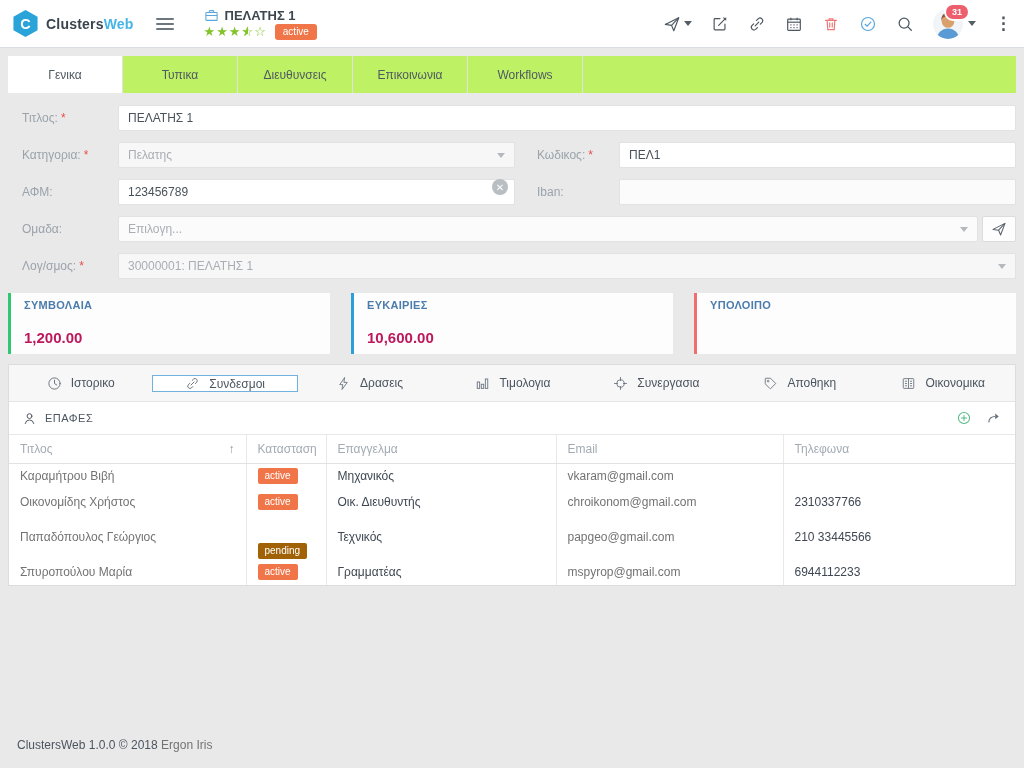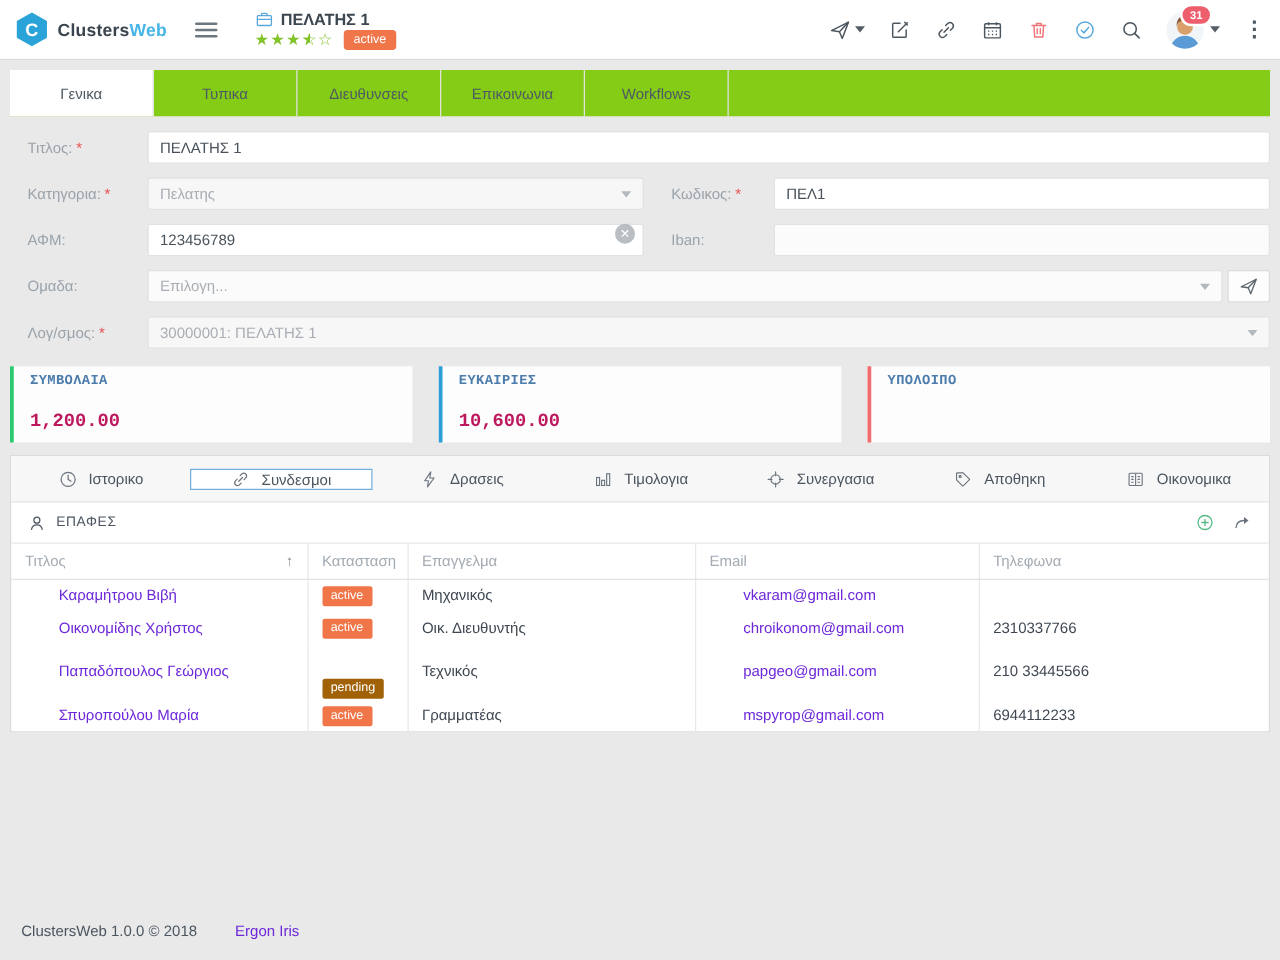--- a/index.html
+++ b/index.html
@@ -49,21 +49,21 @@
   .notif-badge {
     position: absolute; top: -6px; right: 6px; background: #ee5f6e; color: #fff;
     font-size: 9px; font-weight: bold; padding: 2px 6px; border-radius: 9px; border: 2px solid #fff;
   }
   .kebab { font-size: 17px; font-weight: bold; color: #4c565f; cursor: pointer; line-height: 1; }
   .kebab::before { content: "\22EE"; }
 
   
   .main { flex: 1 1 auto; padding: 8px; }
 
-  .tabbar { display: flex; background: #84cc16; height: 37px; }
+  .tabbar { display: flex; background: #bef264; height: 37px; }
   .tab {
     width: 115px; display: flex; align-items: center; justify-content: center;
     font-size: 12px; color: #4f5962; border-right: 1px solid #e2e2e2; cursor: pointer;
   }
   .tab.active { background: #fff; border-left: 1px solid #e2e2e2; }
   .tab:first-child.active { border-left: none; }
 
   .form-grid {
     display: grid; grid-template-columns: 102px 1fr 88px 1fr;
     column-gap: 8px; row-gap: 11px; margin: 12px 0 14px; align-items: center;
@@ -88,21 +88,21 @@
   }
   .clear-btn::before { content: "\2715"; }
   .group-row { display: flex; gap: 4px; }
   .group-row .selectbox { flex: 1; }
   .icon-btn {
     width: 34px; height: 26px; background: #fdfdfd; border: 1px solid #dcdcdc; border-radius: 2px;
     display: flex; align-items: center; justify-content: center; color: #5a646d; cursor: pointer;
   }
 
   
-  .stats { display: flex; gap: 21px; margin-bottom: 10px; font-family: Liberation Mono, monospace; }
+  .stats { display: flex; gap: 21px; margin-bottom: 10px; }
   .stat { flex: 1; background: #fdfdfd; border-left: 3px solid #ccc; padding: 6px 13px 8px; }
   .stat-label { font-size: 11px; font-weight: bold; color: #4b7cac; letter-spacing: .3px; }
   .stat-value { font-size: 15px; font-weight: bold; color: #be185d; margin-top: 18px; }
   .stat.green { border-left-color: #2dc970; }
   .stat.blue { border-left-color: #2d9fd8; }
   .stat.red { border-left-color: #f26e6e; }
 
   
   .panel { background: #fff; border: 1px solid #dcdcdc; }
   .subtabs { display: flex; background: #f7f7f7; border-bottom: 1px solid #e5e5e5; height: 37px; align-items: center; }
@@ -124,21 +124,21 @@
 
   table.contacts { width: 100%; border-collapse: collapse; font-size: 12px; table-layout: fixed; }
   .contacts th {
     font-weight: normal; text-align: left; color: #a3abb3; height: 28px;
     padding: 0 11px; border-right: 1px solid #e8e8e8; border-bottom: 1px solid #e2e2e2;
     cursor: pointer;
   }
   .contacts th:last-child, .contacts td:last-child { border-right: none; }
   .contacts td { height: 26px; padding: 0 11px; border-right: 1px solid #e8e8e8; color: #3f4852; }
   .sort-arrow { float: right; color: #8b949c; font-size: 12px; }
-  .link { color: #6d28d9; text-decoration: none; cursor: pointer; margin-left: 27px; }
+  .link { color: #737373; text-decoration: none; cursor: pointer; }
   .badge { font-size: 10px; color: #fff; padding: 2px 7px 3px; border-radius: 2px; display: inline-block; }
   .badge-active { background: #f0764a; }
   .badge-pending { background: #a16207; margin-top: 28px; }
 
   
   .app-footer { flex: 0 0 auto; padding: 12px 17px 16px; font-size: 12px; color: #4b5560; }
 </style>
 </head>
 <body>
 

